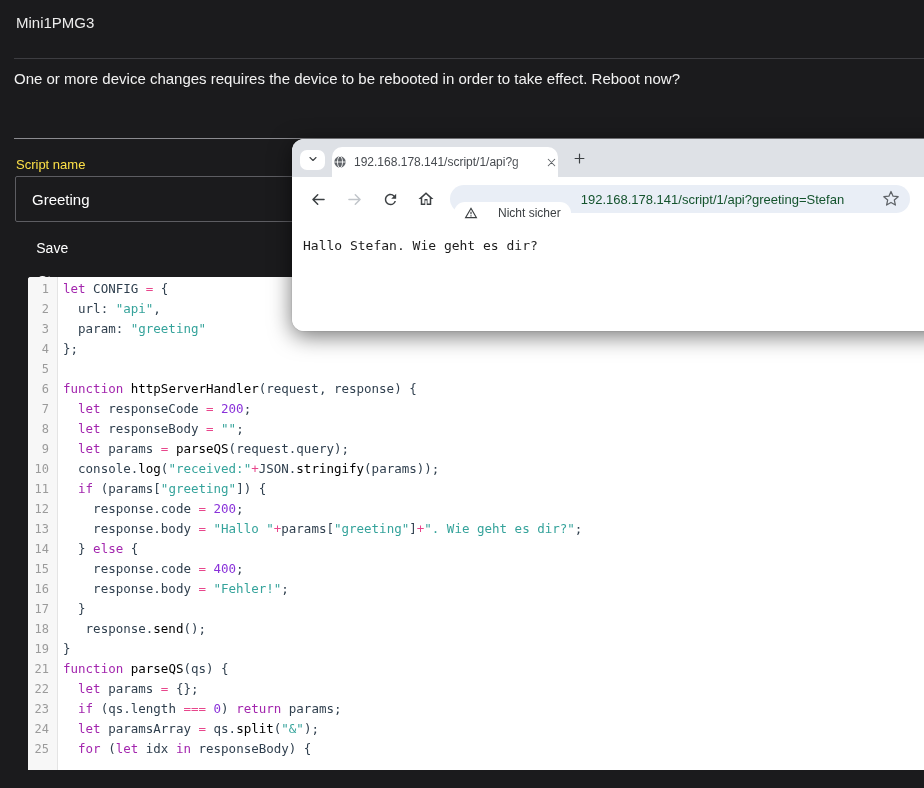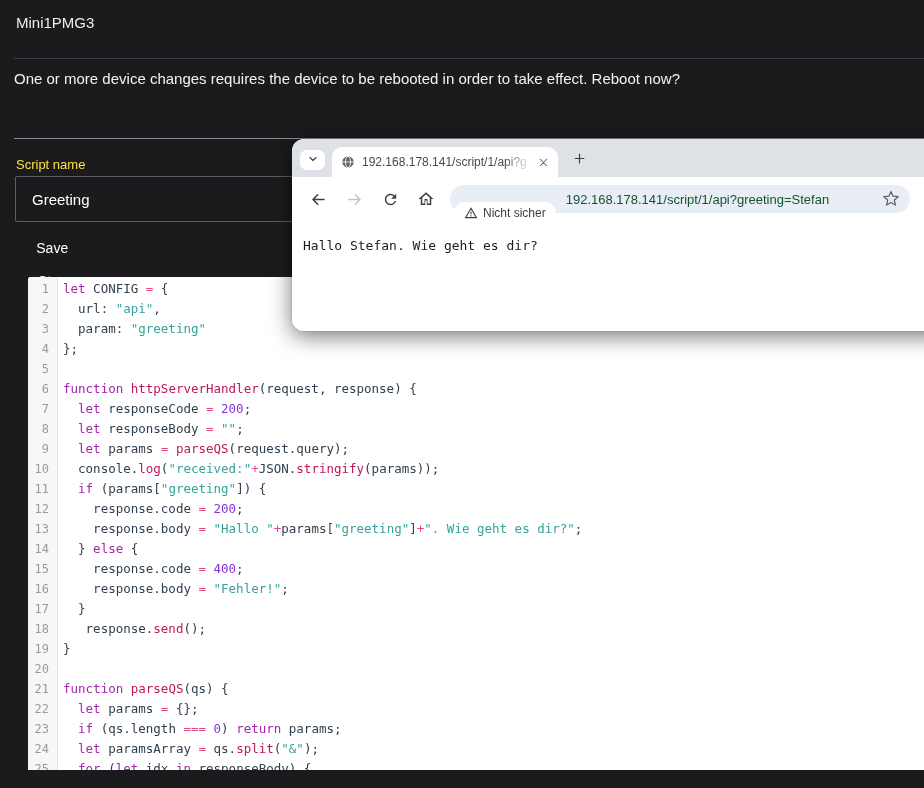--- a/index.html
+++ b/index.html
@@ -43,21 +43,21 @@
     background:#f7f7f7; border-right:1px solid #e4e4e4;
   }
   .cm-lines { position:absolute; left:0; top:2px; right:0; }
   .cm-row { display:flex; height:20px; }
   .cm-ln {
     flex:0 0 30px; text-align:right; padding-right:9px;
     color:#9b9b9b; font-size:12px;
   }
   .cm-code { padding-left:5px; white-space:pre; color:#2f3f4e; }
   .tk-kw { color:#a326ae; }
-  .tk-fn { color:#be185d; }
+  .tk-fn { color:#000000; }
   .tk-str{ color:#35a39b; }
   .tk-num{ color:#8931d9; }
   .tk-op { color:#e8468c; }
   .tk-pl { color:#2f3f4e; }
 
   
   .browser {
     position:absolute; left:292px; top:139px; width:700px; height:192px;
     border-radius:12px 0 0 12px;
     box-shadow:0 5px 22px rgba(0,0,0,.55), 0 0 1px rgba(0,0,0,.45);
@@ -67,42 +67,42 @@
     height:38px; background:#dee1e6; border-radius:12px 0 0 0; position:relative;
   }
   .tabsearch {
     position:absolute; left:8px; top:11px; width:25px; height:20px;
     background:#ffffff; border-radius:7px;
     display:flex; align-items:center; justify-content:center; cursor:pointer;
   }
   .tab {
     position:absolute; left:40px; top:8px; width:226px; height:30px;
     background:#ffffff; border-radius:10px 10px 0 0;
-    display:flex; align-items:center; padding:0 8px; cursor:pointer;
+    display:flex; align-items:center; padding:0 0; cursor:pointer;
   }
   .tab-title {
     flex:1; margin:0 6px; font-size:12px; color:#474b50;
     white-space:nowrap; overflow:hidden; position:relative;
   }
   .tab-title::after {
     content:""; position:absolute; right:0; top:0; bottom:0; width:26px;
     background:linear-gradient(90deg, rgba(255,255,255,0), #ffffff);
   }
   .tab-close { display:flex; align-items:center; cursor:pointer; }
   .newtab { position:absolute; left:280px; top:12px; cursor:pointer; }
 
   .toolbar { height:44px; background:#ffffff; display:flex; align-items:center; padding:0 12px; }
   .nav-btn { width:28px; height:28px; display:flex; align-items:center; justify-content:center; margin-right:8px; cursor:pointer; border-radius:50%; }
   .urlbar {
     width:460px; height:28px; margin-left:2px; background:#e9eef6; border-radius:14px;
     display:flex; align-items:center; padding:0 4px; position:relative; cursor:text;
   }
   .chip {
     height:22px; background:#ffffff; border-radius:11px;
-    display:flex; align-items:center; gap:5px; padding:0 10px; cursor:pointer;margin-top:28px;
+    display:flex; align-items:center; gap:20px; padding:0 10px; cursor:pointer;margin-top:28px;
   }
   .chip-label { font-size:12px; font-weight:500; color:#3c4043; white-space:nowrap; }
   .url-text { margin-left:10px; font-size:13px; color:#14532d; white-space:nowrap; }
   .star-btn { position:absolute; right:9px; top:4px; cursor:pointer; }
 
   .page-content {
     height:110px; background:#ffffff; border-radius:0 0 0 12px;
     padding:17px 11px; font-family:"DejaVu Sans Mono", monospace;
     font-size:13px; color:#1c1c1c;
   }
@@ -200,24 +200,20 @@
         <div class="cm-ln">17</div>
         <div class="cm-code"><span class="tk-pl">  }</span></div>
       </div>
       <div class="cm-row">
         <div class="cm-ln">18</div>
         <div class="cm-code"><span class="tk-pl">   response.</span><span class="tk-fn">send</span><span class="tk-pl">();</span></div>
       </div>
       <div class="cm-row">
         <div class="cm-ln">19</div>
         <div class="cm-code"><span class="tk-pl">}</span></div>
-      </div>
-      <div class="cm-row">
-        <div class="cm-ln">20</div>
-        <div class="cm-code"></div>
       </div>
       <div class="cm-row">
         <div class="cm-ln">21</div>
         <div class="cm-code"><span class="tk-kw">function</span><span class="tk-pl"> </span><span class="tk-fn">parseQS</span><span class="tk-pl">(qs) {</span></div>
       </div>
       <div class="cm-row">
         <div class="cm-ln">22</div>
         <div class="cm-code"><span class="tk-pl">  </span><span class="tk-kw">let</span><span class="tk-pl"> params </span><span class="tk-op">=</span><span class="tk-pl"> {};</span></div>
       </div>
       <div class="cm-row">

